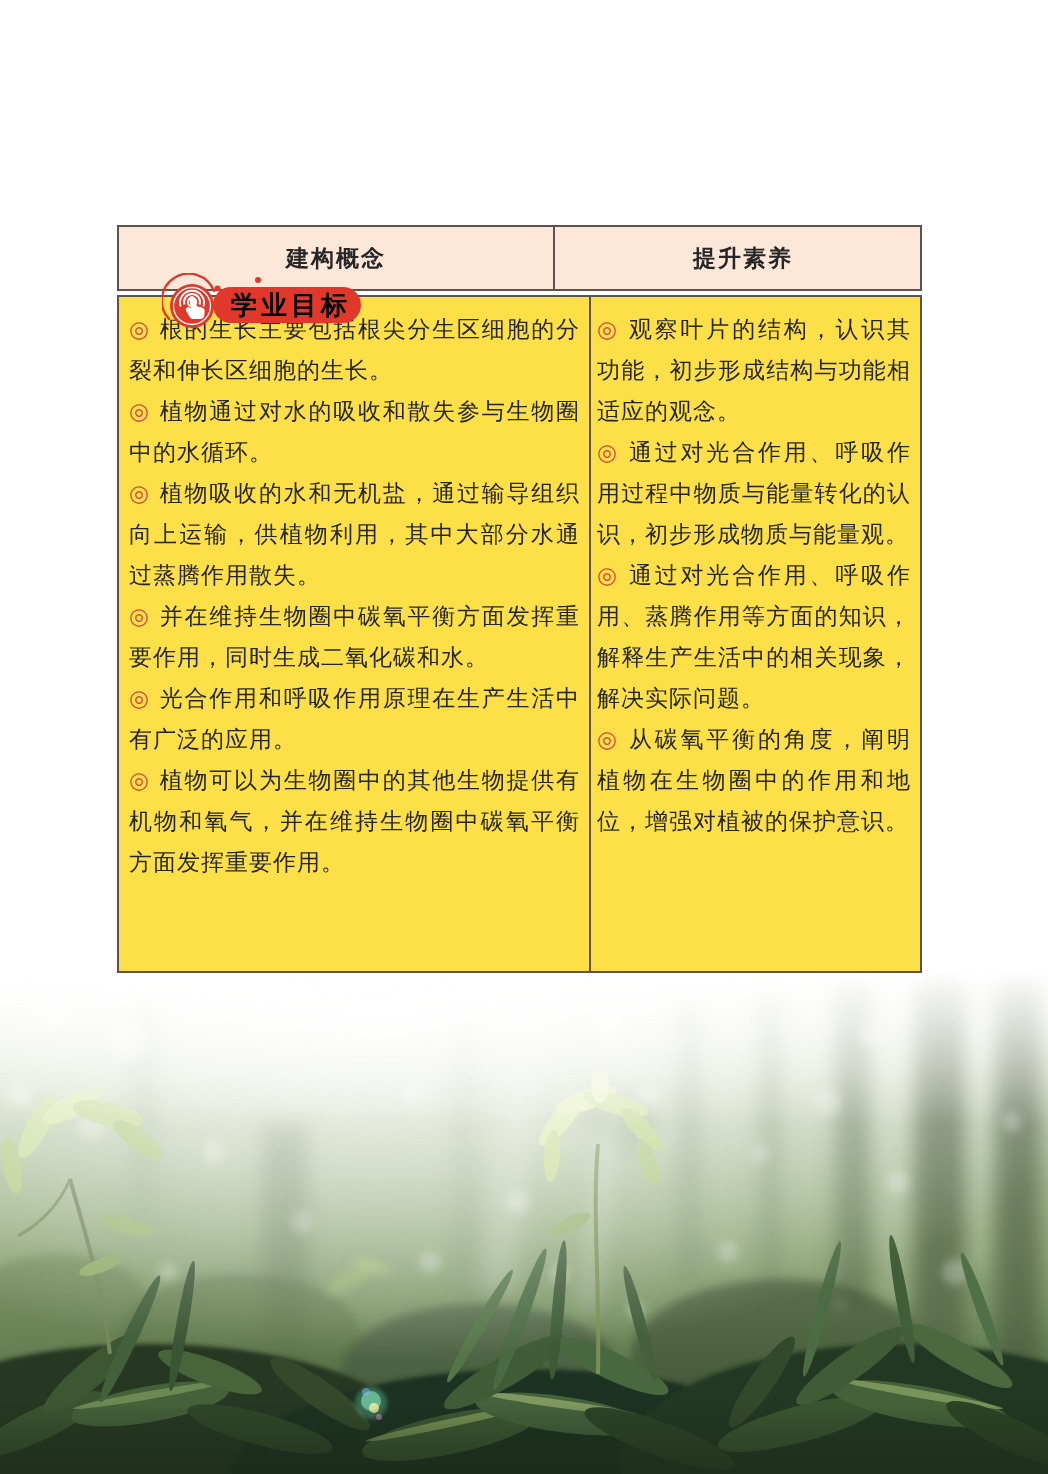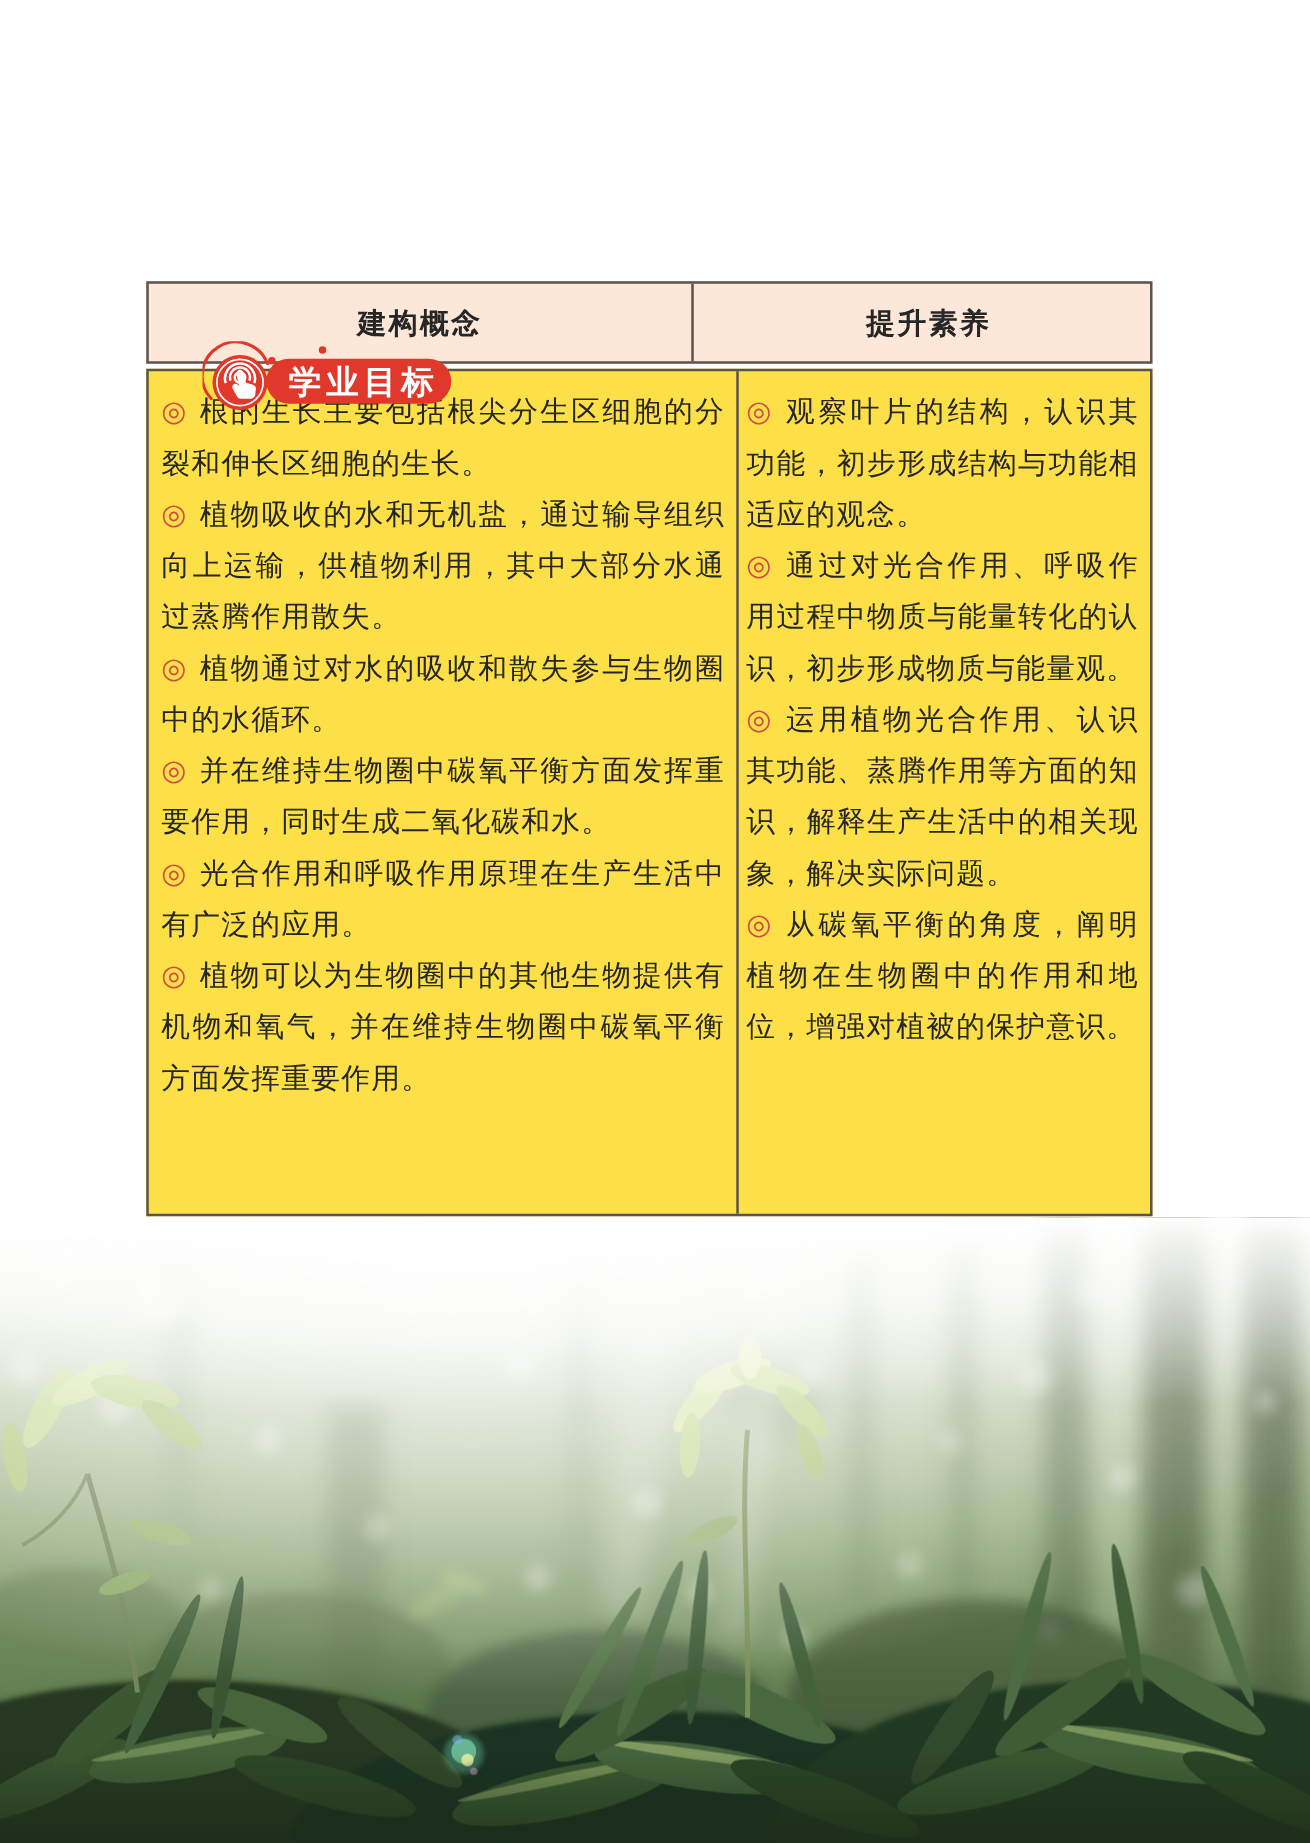--- a/index.html
+++ b/index.html
@@ -17,21 +17,21 @@
   .badge-pill{
     position:absolute;left:132px;top:151px;
     width:148px;height:36px;
     background:#e0392b;
     border-radius:18px;
     display:flex;align-items:center;
     padding-left:18px;box-sizing:border-box;
     z-index:1;
   }
   .badge-pill span{
-    color:#ffffff;
+    color:#000000;
     font-family:"Liberation Sans","DejaVu Sans",sans-serif;
     font-weight:700;
     font-size:26px;
     letter-spacing:4px;
     line-height:1;
   }
   .badge-icon{position:absolute;left:81px;top:137px;z-index:2;}
 
   
   .goal-table{
@@ -108,30 +108,30 @@
   </div>
 
   <div class="goal-table">
     <div class="t-head">
       <div class="th left">建构概念</div>
       <div class="th right">提升素养</div>
     </div>
     <div class="t-body">
       <div class="td left">
         <p><span class="bullet">◎</span><span>根的生长主要包括根尖分生区细胞的分裂和伸长区细胞的生长。</span></p>
+        <p><span class="bullet">◎</span><span>植物通过对水的吸收和散失参与生物圈中的水循环。</span></p>
         <p><span class="bullet">◎</span><span>植物吸收的水和无机盐，通过输导组织向上运输，供植物利用，其中大部分水通过蒸腾作用散失。</span></p>
-        <p><span class="bullet">◎</span><span>植物通过对水的吸收和散失参与生物圈中的水循环。</span></p>
         <p><span class="bullet">◎</span><span>并在维持生物圈中碳氧平衡方面发挥重要作用，同时生成二氧化碳和水。</span></p>
         <p><span class="bullet">◎</span><span>光合作用和呼吸作用原理在生产生活中有广泛的应用。</span></p>
         <p><span class="bullet">◎</span><span>植物可以为生物圈中的其他生物提供有机物和氧气，并在维持生物圈中碳氧平衡方面发挥重要作用。</span></p>
       </div>
       <div class="td right">
         <p><span class="bullet">◎</span><span>观察叶片的结构，认识其功能，初步形成结构与功能相适应的观念。</span></p>
         <p><span class="bullet">◎</span><span>通过对光合作用、呼吸作用过程中物质与能量转化的认识，初步形成物质与能量观。</span></p>
-        <p><span class="bullet">◎</span><span>运用植物光合作用、认识其功能、蒸腾作用等方面的知识，解释生产生活中的相关现象，解决实际问题。</span></p>
+        <p><span class="bullet">◎</span><span>通过对光合作用、呼吸作用、蒸腾作用等方面的知识，解释生产生活中的相关现象，解决实际问题。</span></p>
         <p><span class="bullet">◎</span><span>从碳氧平衡的角度，阐明植物在生物圈中的作用和地位，增强对植被的保护意识。</span></p>
       </div>
     </div>
   </div>
 
   <div class="photo">
     <svg width="1048" height="500" viewBox="0 0 1048 500" preserveAspectRatio="none">
       <defs>
         <linearGradient id="bg" x1="0" y1="0" x2="0" y2="1">
           <stop offset="0" stop-color="#f3f4ee"></stop>

